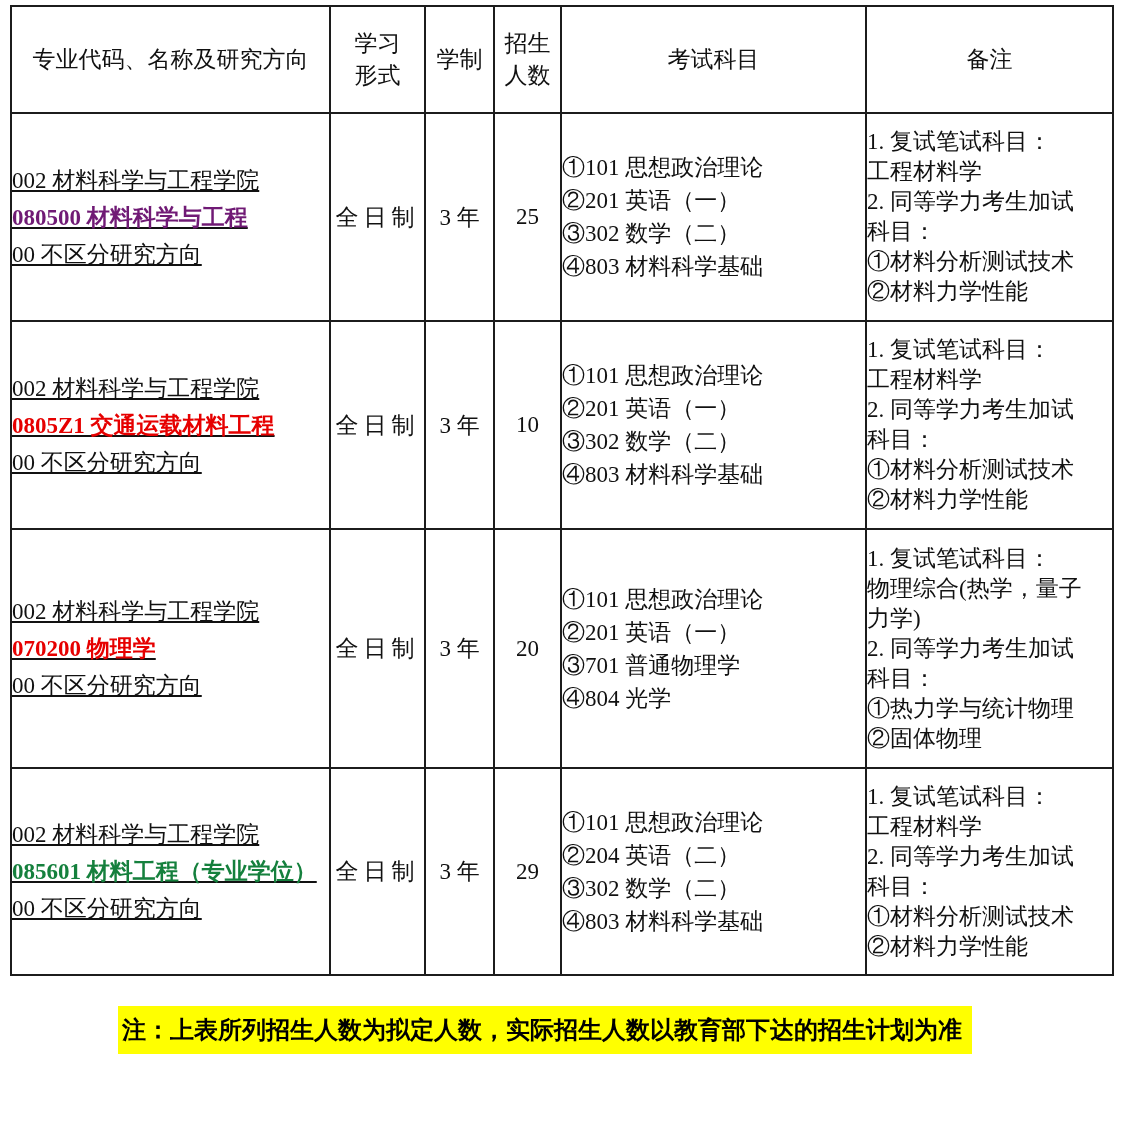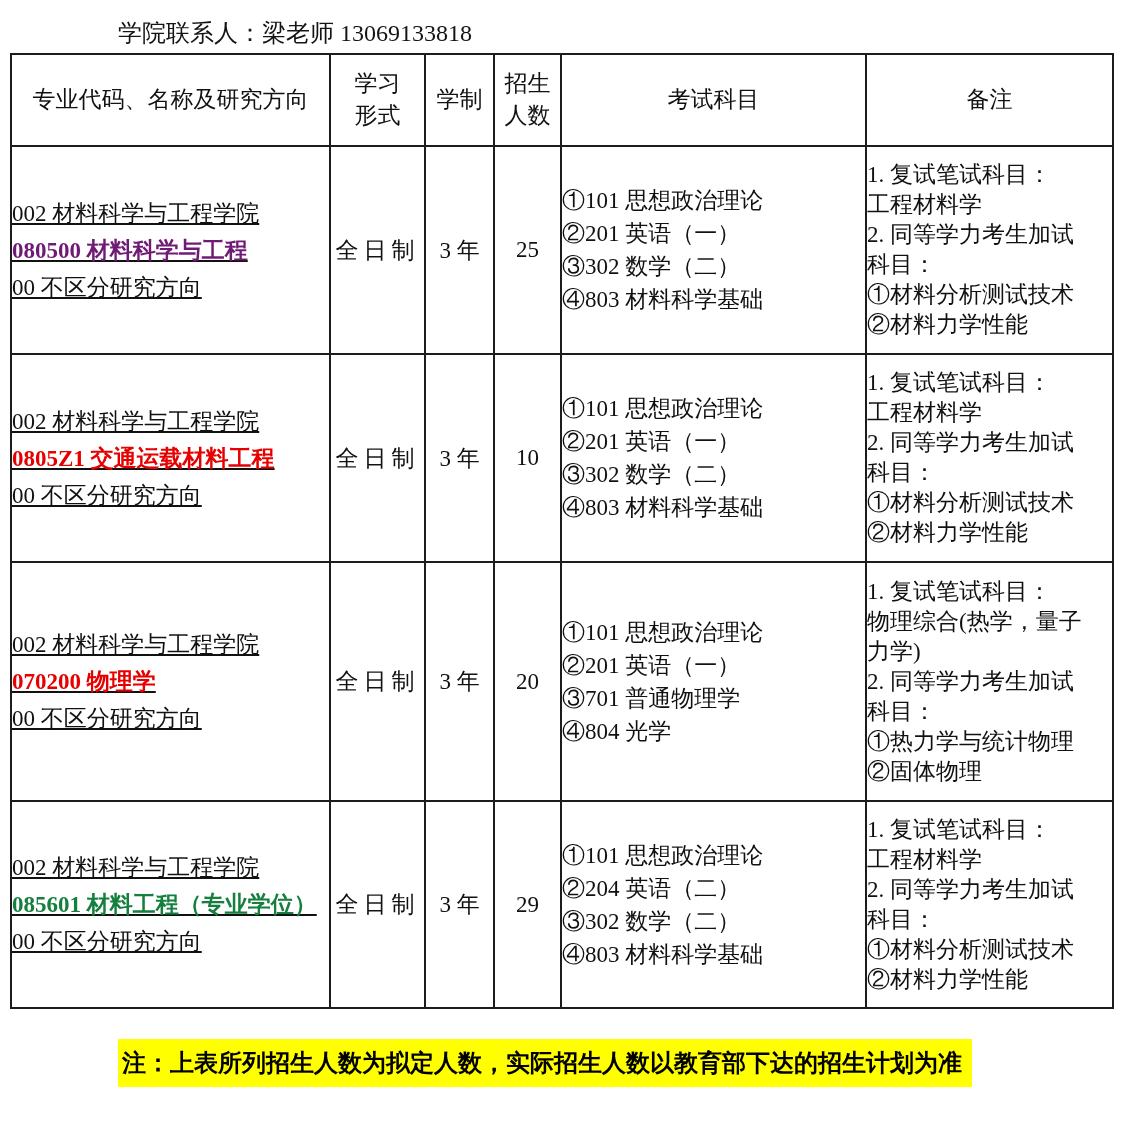--- a/index.html
+++ b/index.html
@@ -31,21 +31,21 @@
     width:1102px;
   }
   table.admissions th, table.admissions td{
     border:2px solid var(--border-c,#1c1c1c);
     vertical-align:middle;
     font-size:23px;
     font-weight:normal;
     padding:0;
     overflow:hidden;
   }
-  tr.header-row{height:92px;}
+  tr.header-row{height:107px;}
   tr.row-1, tr.row-2{height:208px;}
   tr.row-3{height:239px;}
   tr.row-4{height:207px;}
   th.hdr{
     text-align:center;
     white-space:pre-line;
     line-height:32px;
   }
   td.major-cell{
     text-align:left;
@@ -80,21 +80,20 @@
     padding:8px 10px 8px 4px;
     color:#000;
   }
 </style>
 </head>
 <body>
 
 <div class="page">
 
 
-  <p class="contact">学院联系人：梁老师 13069133818</p>
 
   <table class="admissions">
     <colgroup>
       <col style="width:319px">
         <col style="width:95px">
         <col style="width:69px">
       <col style="width:67px">
         <col style="width:305px">
         <col style="width:247px">
     </colgroup>

